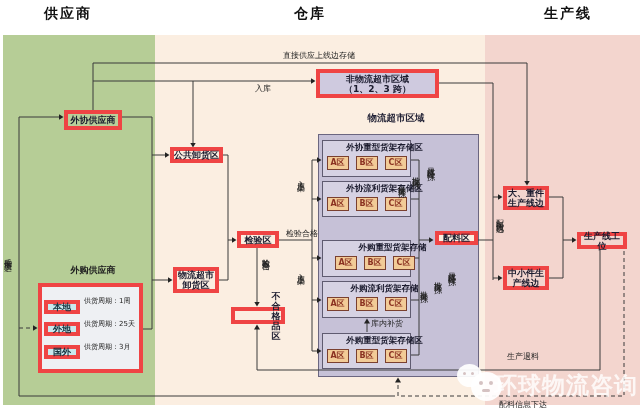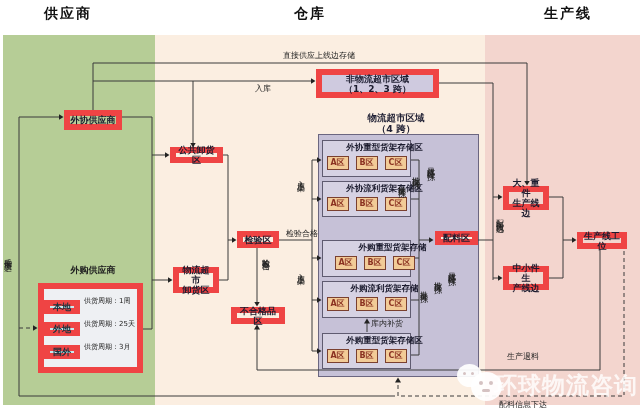--- a/index.html
+++ b/index.html
@@ -4,21 +4,21 @@
 <style>
   html,body{margin:0;padding:0;background:#fff;}
   #stage{position:relative;width:640px;height:415px;background:#fff;overflow:hidden;
          font-family:"DejaVu Sans",sans-serif;color:#1b1b2e;}
   .zone{position:absolute;top:35px;height:370px;}
   #zone-supplier{left:3px;width:152px;background:#b6cd96;}
   #zone-warehouse{left:155px;width:330px;background:#fbeee1;}
   #zone-production{left:485px;width:155px;background:#f3d5ce;}
   .ztitle{position:absolute;top:5px;font-size:14px;font-weight:700;color:#111;letter-spacing:2px;}
   svg.lines{position:absolute;left:0;top:0;width:640px;height:415px;}
-  .box{position:absolute;border:6px solid #ef4444;box-sizing:border-box;
+  .box{position:absolute;border:4px solid #ef4444;box-sizing:border-box;
        display:flex;align-items:center;justify-content:center;text-align:center;
        font-size:9px;font-weight:700;color:#1b1b2e;line-height:10px;}
   .cream{background:#fbeee1;}
   .greenfill{background:#b9cf9a;}
   .pinkfill{background:#f3d5ce;}
   .lavender{background:#cfcadf;}
   .whitefill{background:#eef0f3;}
   .cyanfill{background:#c9e9ee;color:#14323e;}
   .purple-container{position:absolute;left:318px;top:134px;width:161px;height:243px;
        background:#c6c1d7;border:1px solid #6b6680;box-sizing:border-box;}
@@ -126,31 +126,30 @@
   <div class="cycle" style="top:342px;">供货周期：3月</div>
 
   <div class="lbl" style="left:283px;top:51px;">直接供应上线边存储</div>
   <div class="lbl" style="left:255px;top:84px;">入库</div>
   <div class="box lavender" style="left:316px;top:69px;width:123px;height:29px;flex-direction:column;">
     <div>非物流超市区域</div>
     <div>（1、2、3 跨）</div>
   </div>
   <div class="biglabel">
     <div>物流超市区域</div>
-    <div>（4 跨）</div>
   </div>
   <div class="box cream" style="left:170px;top:147px;width:53px;height:16px;">公共卸货区</div>
   <div class="box cream" style="left:173px;top:267px;width:46px;height:26px;flex-direction:column;">
     <div>物流超市</div>
     <div>卸货区</div>
   </div>
   <div class="box cream" style="left:237px;top:231px;width:42px;height:17px;">检验区</div>
   <div class="lbl" style="left:286px;top:229px;">检验合格</div>
   <div class="vlbl" style="left:261px;top:252px;">检验不合格</div>
-  <div class="box cream" style="left:231px;top:307px;width:54px;height:17px;">不合格品区</div>
+  <div class="box cream" style="left:231px;top:307px;width:54px;height:17px;padding-left:36px;">不合格品区</div>
   <div class="vlbl" style="left:296px;top:174px;">入库上架</div>
   <div class="vlbl" style="left:296px;top:267px;">入库上架</div>
 
   <div class="sbox" style="top:140px;height:37px;">
     <div class="sbox-title">外协重型货架存储区</div>
     <div class="sbox-zones">
       <span class="zcell">A区</span>
       <span class="zcell">B区</span>
       <span class="zcell">C区</span>
     </div>

